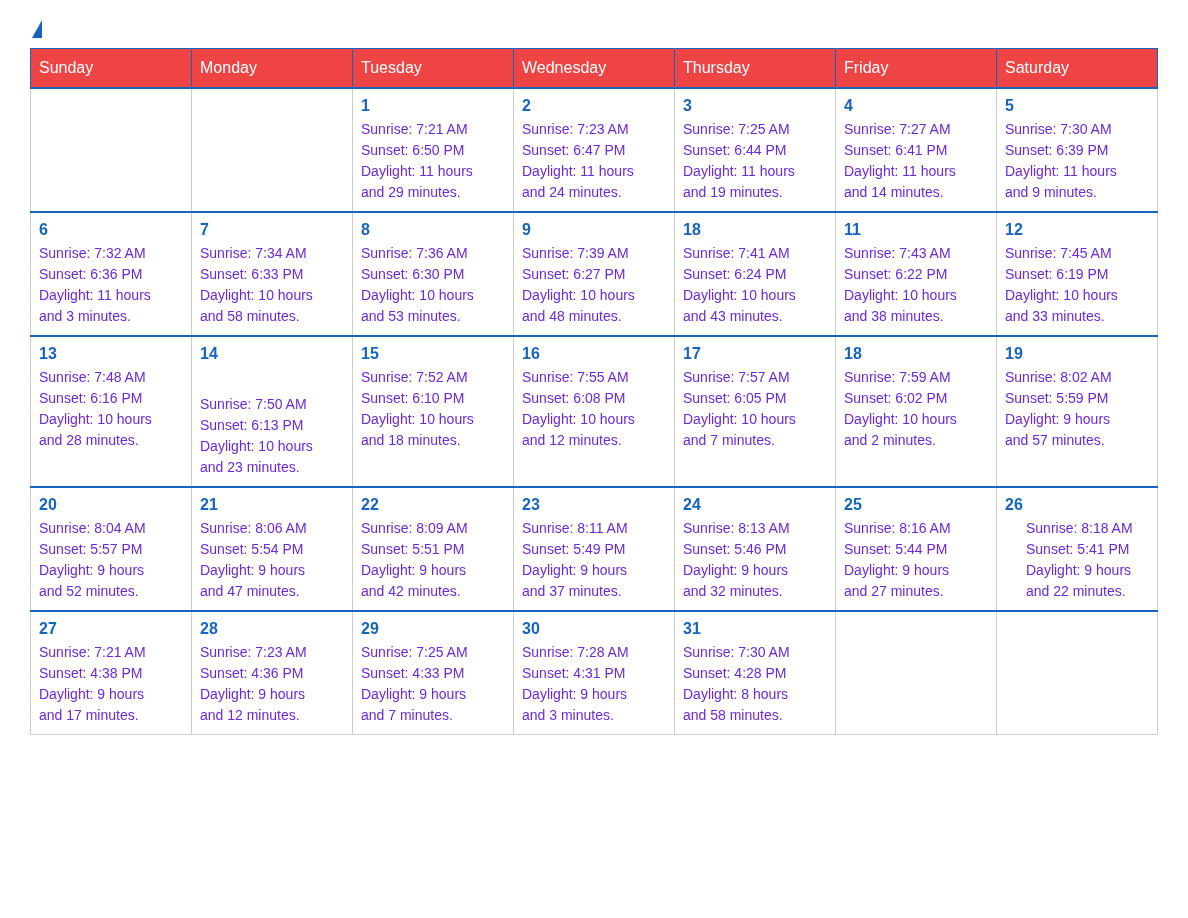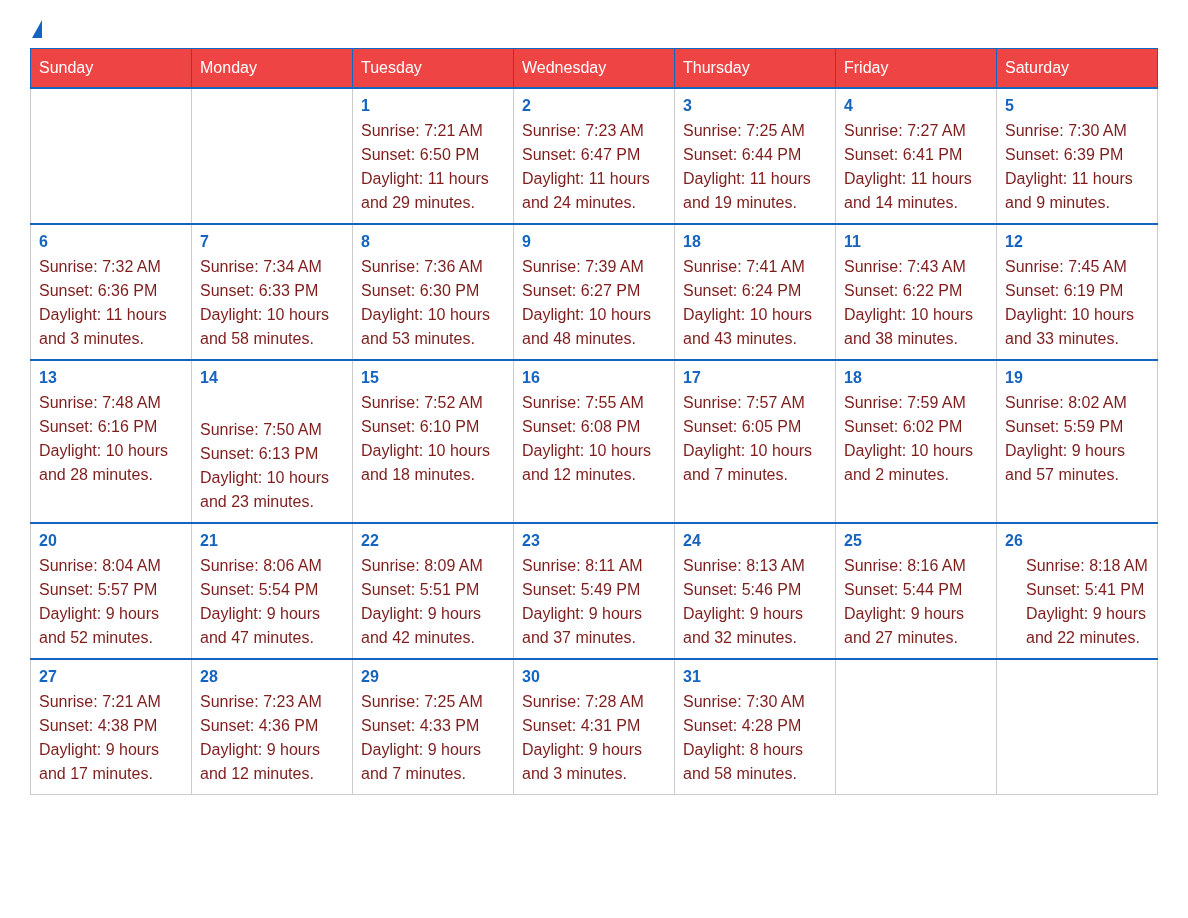--- a/index.html
+++ b/index.html
@@ -84,22 +84,22 @@
       background: #fff;
     }
     .day-number {
       font-size: 16px;
       color: #1565c0;
       font-weight: bold;
       display: block;
       margin-bottom: 4px;
     }
     .day-info {
-      font-size: 16px;
-      color: #7f1d1d;
+      font-size: 14px;
+      color: #6d28d9;
       line-height: 1.5;
     }
     tr.week-row td {
       border-top: 2px solid #1565c0;
     }
   </style>
 </head>
 <body>
 
 <div class="header">

